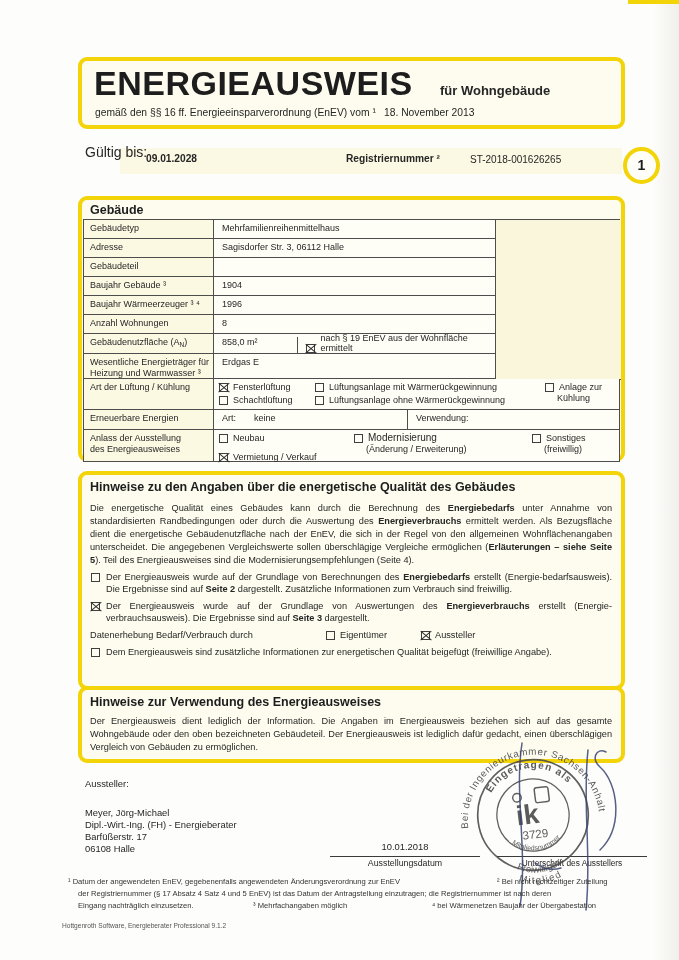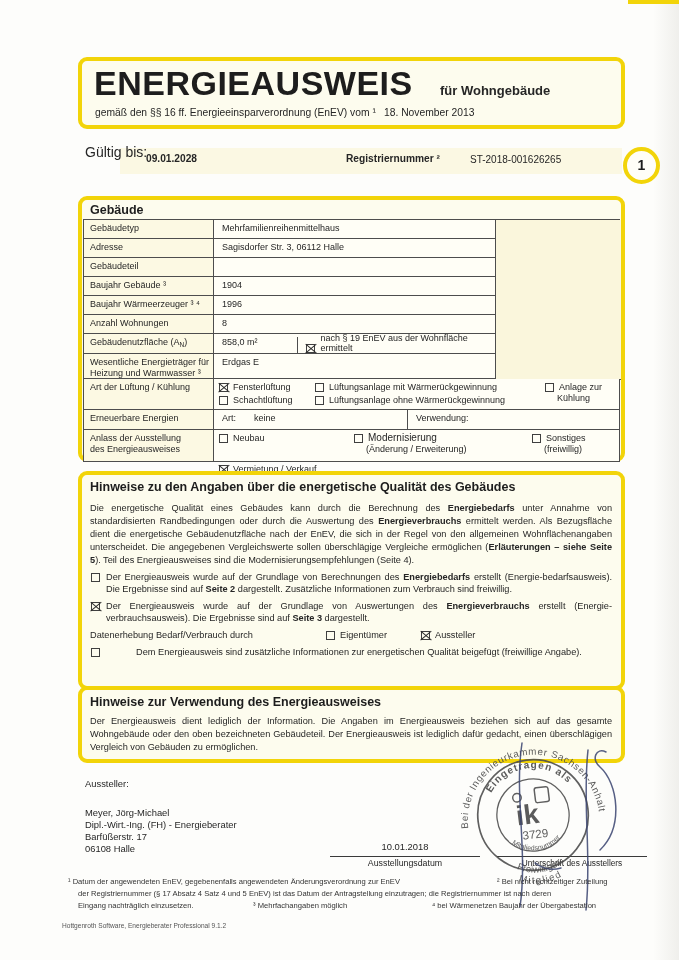--- a/index.html
+++ b/index.html
@@ -182,21 +182,21 @@
       <div class="tlabel">
         <div>Anlass der Ausstellung</div>
         <div>des Energieausweises</div>
       </div>
       <div style="flex:1;position:relative;">
         <div class="optcol" style="left:5px;">
           <div class="opt">
               <span class="cb"></span>
               <span style="font-size:9px;">Neubau</span>
             </div>
-          <div class="opt" style="margin-top:20px;text-align:center;">
+          <div class="opt" style="margin-top:8px;text-align:center;">
               <span class="cb checked"></span>
               <span style="font-size:9px;">Vermietung / Verkauf</span>
             </div>
         </div>
         <div class="optcol" style="left:140px;">
           <div class="opt">
               <span class="cb"></span>
               <span style="font-size:10px;">Modernisierung</span>
             </div>
           <div class="opt opt2line" style="font-size:9px;">(Änderung / Erweiterung)</div>
@@ -231,21 +231,21 @@
         <span class="cb"></span>
         <span>Eigentümer</span>
       </span>
       <span class="daten-opt" style="left:331px;">
         <span class="cb checked"></span>
         <span>Aussteller</span>
       </span>
     </div>
     <div class="hitem">
       <span class="cb"></span>
-      <div class="htext" style="text-align:center;">Dem Energieausweis sind zusätzliche Informationen zur energetischen Qualität beigefügt (freiwillige Angabe).</div>
+      <div class="htext" style="text-align:left;">Dem Energieausweis sind zusätzliche Informationen zur energetischen Qualität beigefügt (freiwillige Angabe).</div>
     </div>
   </div>
 </div>
 
 <div class="abs ybox" style="left:78px;top:686px;width:547px;height:77px;">
   <div class="sec-title" style="padding-top:5px;">Hinweise zur Verwendung des Energieausweises</div>
   <div class="hbody">
     <div class="para" style="margin-top:2px;">Der Energieausweis dient lediglich der Information. Die Angaben im Energieausweis beziehen sich auf das gesamte Wohngebäude oder den oben bezeichneten Gebäudeteil. Der Energieausweis ist lediglich dafür gedacht, einen überschlägigen Vergleich von Gebäuden zu ermöglichen.</div>
   </div>
 </div>

